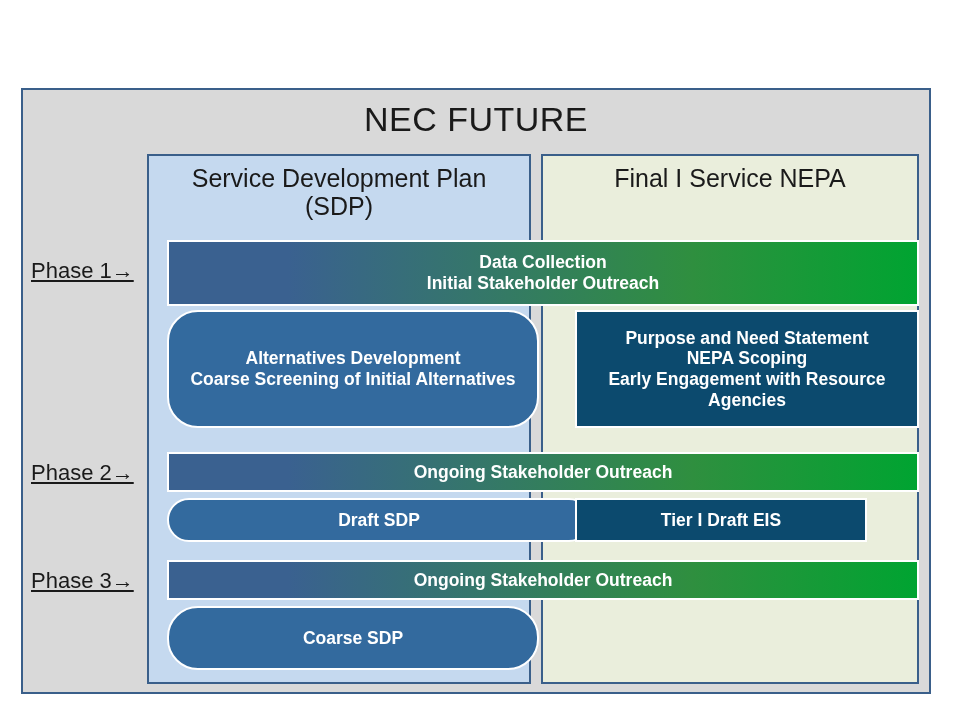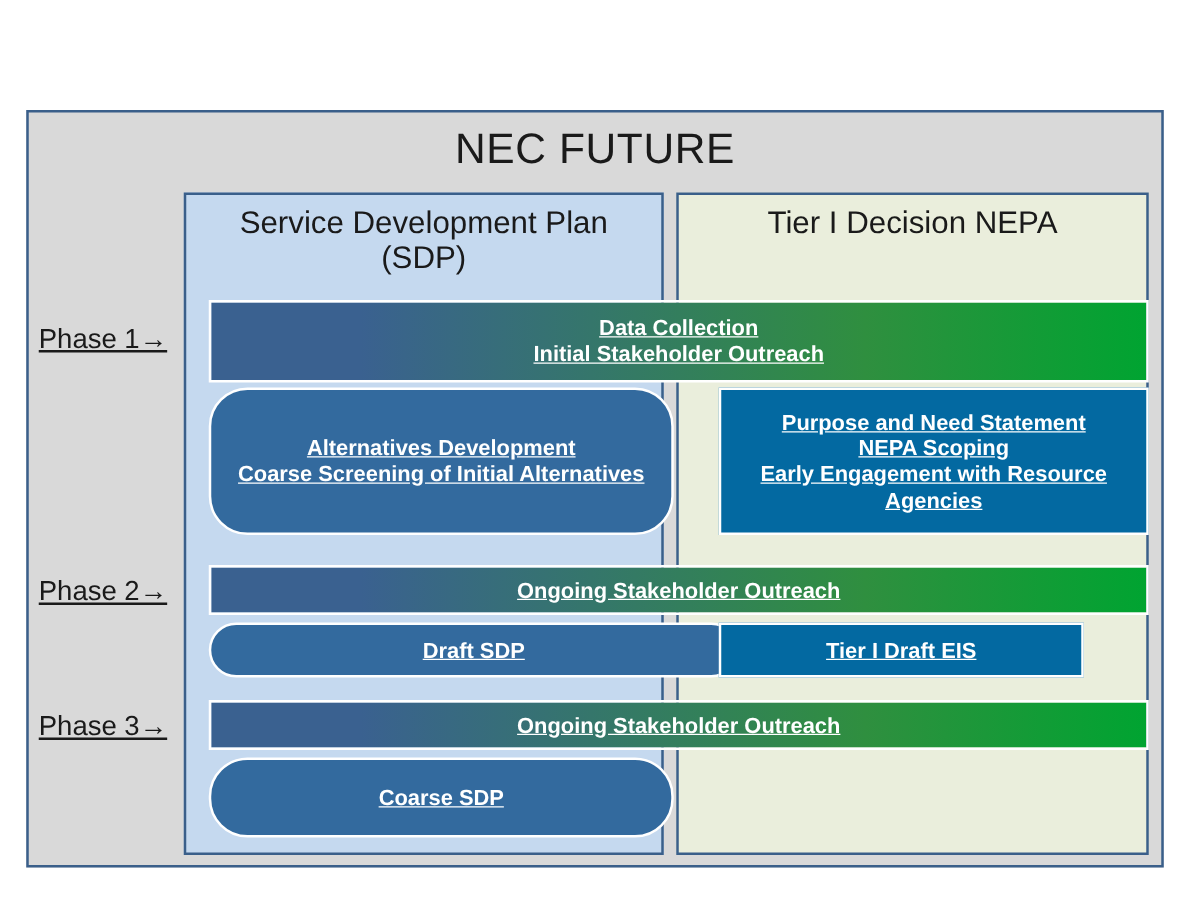--- a/index.html
+++ b/index.html
@@ -88,30 +88,29 @@
     border: 2px solid #ffffff;
     color: #ffffff;
     font-size: 17.5px;
     font-weight: bold;
     line-height: 1.18;
     display: flex;
     align-items: center;
     justify-content: center;
     text-align: center;
     padding: 2px 6px;
-    text-decoration: underline;
   }
   .box span { display: block; width: 100%; }
 
   
   .grad-wide {
     background: linear-gradient(to right, #3a6190 0%, #3a6190 16%, #2f8f3f 70%, #00a431 100%);
   }
   .blue { background: #336a9e; border-radius: 31px; }
-  .green { background: #0369a1; }
+  .green { background: #0c4a6e; }
 
   #box-data-collection { left: 144px; top: 150px; width: 752px; height: 66px; }
   #box-alternatives    { left: 144px; top: 220px; width: 372px; height: 118px; }
   #box-purpose-need    { left: 552px; top: 220px; width: 344px; height: 118px; }
   #box-ongoing-1       { left: 144px; top: 362px; width: 752px; height: 40px; }
   #box-draft-sdp       { left: 144px; top: 408px; width: 424px; height: 44px; }
   #box-tier1-draft-eis { left: 552px; top: 408px; width: 292px; height: 44px; justify-content: flex-end; }
   #box-ongoing-2       { left: 144px; top: 470px; width: 752px; height: 40px; }
   #box-final-sdp       { left: 144px; top: 516px; width: 372px; height: 64px; }
   #box-tier1-final-eis { left: 552px; top: 516px; width: 344px; height: 64px; }
@@ -125,21 +124,21 @@
 
   <div class="phase-label" id="phase-1">Phase 1→</div>
   <div class="phase-label" id="phase-2">Phase 2→</div>
   <div class="phase-label" id="phase-3">Phase 3→</div>
 
   <div class="column" id="col-sdp">
     <div class="column-title">Service Development Plan (SDP)</div>
   </div>
 
   <div class="column" id="col-nepa">
-    <div class="column-title">Tier I Decision NEPA</div>
+    <div class="column-title">Final I Service NEPA</div>
   </div>
 
   <div class="box grad-wide" id="box-data-collection">
     <span>Data Collection<br>Initial Stakeholder Outreach</span>
   </div>
 
   <div class="box blue" id="box-alternatives">
     <span>Alternatives Development<br>Coarse Screening of Initial Alternatives</span>
   </div>
 

